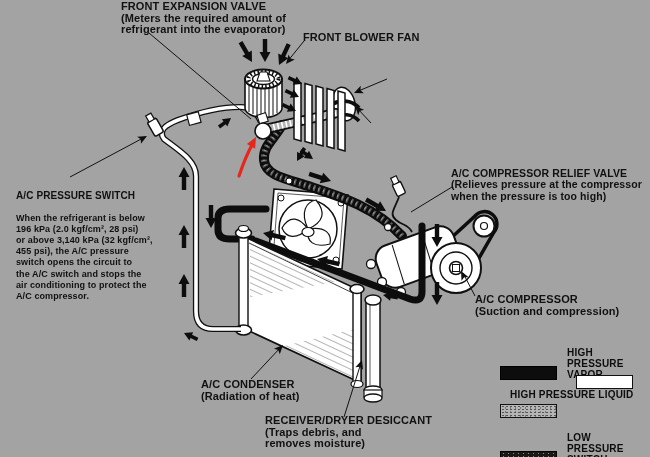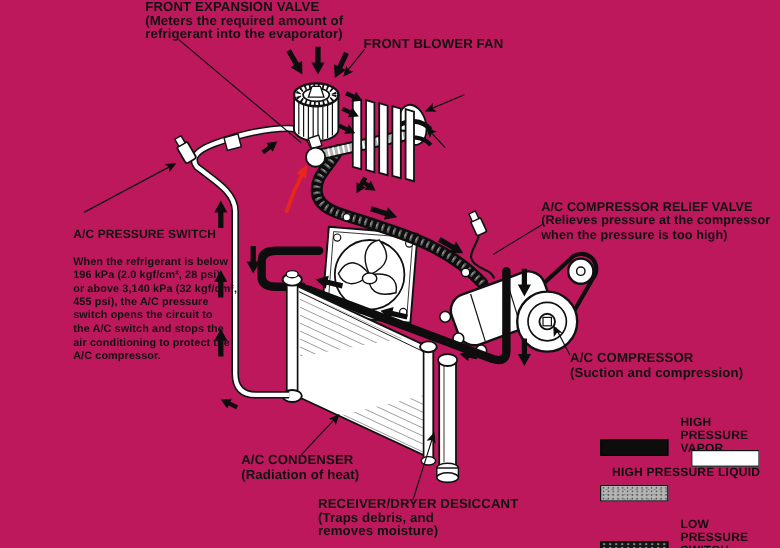--- a/index.html
+++ b/index.html
@@ -1,18 +1,18 @@
 <!DOCTYPE html>
 <html><head>
 <meta charset="utf-8">
 <style>
   html,body{margin:0;padding:0;}
   .canvas{
     position:relative;width:650px;height:457px;
-    background:#be185d;overflow:hidden;
+    background:#a3a3a3;overflow:hidden;
     font-family:"Liberation Sans","DejaVu Sans",sans-serif;
   }
   svg{position:absolute;left:0;top:0;}
   .lbl{
     position:absolute;color:#111;font-weight:bold;
     white-space:pre-line;width:max-content;
     font-size:10.5px;line-height:11.4px;letter-spacing:.1px;
   }
   .lbl.big{font-size:11px;line-height:11.6px;}
   .lbl.small{font-size:9px;line-height:11.2px;}
@@ -232,21 +232,21 @@
   </g>
 </svg>
 
 <div class="lbl big" style="left:121px;top:1px;">FRONT EXPANSION VALVE
 (Meters the required amount of
 refrigerant into the evaporator)</div>
 <div class="lbl big" style="left:303px;top:32px;">FRONT BLOWER FAN</div>
 <div class="lbl" style="left:451px;top:168px;">A/C COMPRESSOR RELIEF VALVE
 (Relieves pressure at the compressor
 when the pressure is too high)</div>
-<div class="lbl small" style="left:16px;top:179px;margin-left:45px;">
+<div class="lbl small" style="left:16px;top:179px;">
   <div class="t">A/C PRESSURE SWITCH</div>
   <div>When the refrigerant is below
 196 kPa (2.0 kgf/cm², 28 psi)
 or above 3,140 kPa (32 kgf/cm²,
 455 psi), the A/C pressure
 switch opens the circuit to
 the A/C switch and stops the
 air conditioning to protect the
 A/C compressor.</div>
 </div>

